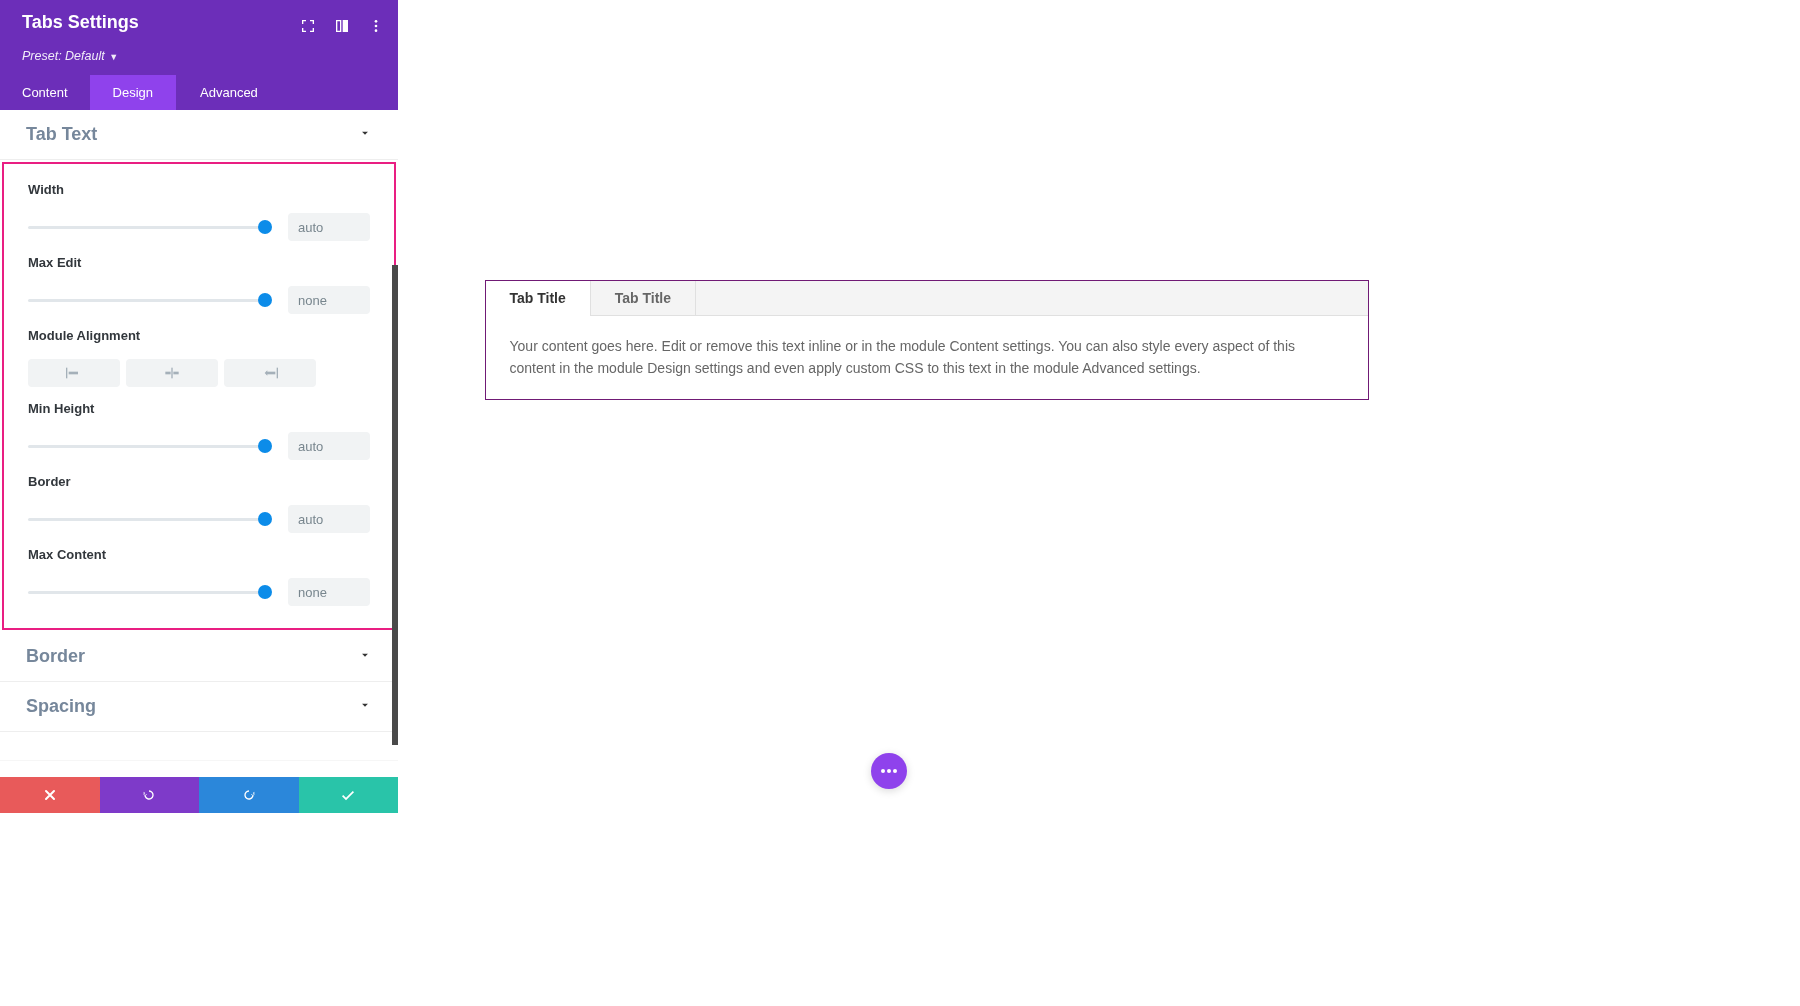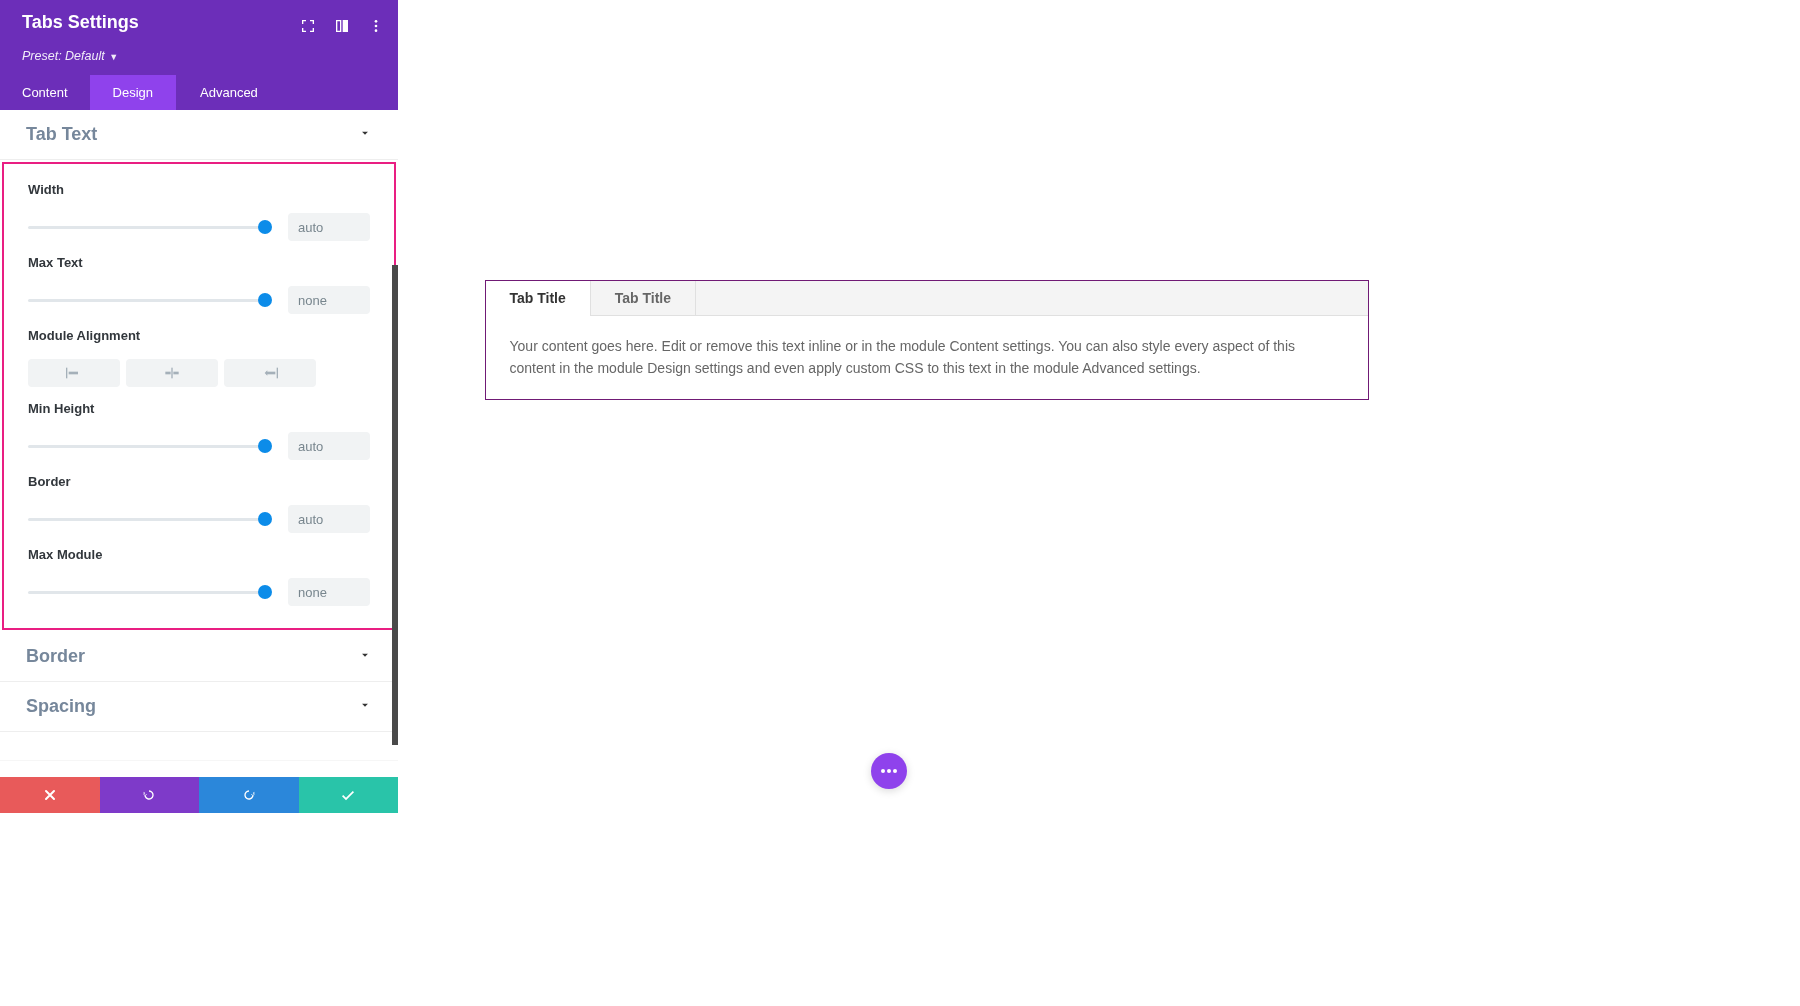--- a/index.html
+++ b/index.html
@@ -131,21 +131,21 @@
               <div class="slider-track-wrap">
                 <div class="slider-track">
                     <div class="slider-thumb"></div>
                   </div>
               </div>
               <input class="slider-input" value="auto" style="">
             </div>
           </div>
 
           <div class="control-group">
-            <span class="control-label">Max Text</span>
+            <span class="control-label">Max Edit</span>
             <div class="slider-row">
               <div class="slider-track-wrap">
                 <div class="slider-track">
                     <div class="slider-thumb"></div>
                   </div>
               </div>
               <input class="slider-input" value="none" style="">
             </div>
           </div>
 
@@ -194,21 +194,21 @@
               <div class="slider-track-wrap">
                 <div class="slider-track">
                     <div class="slider-thumb"></div>
                   </div>
               </div>
               <input class="slider-input" value="auto" style="">
             </div>
           </div>
 
           <div class="control-group">
-            <span class="control-label">Max Module</span>
+            <span class="control-label">Max Content</span>
             <div class="slider-row">
               <div class="slider-track-wrap">
                 <div class="slider-track">
                     <div class="slider-thumb"></div>
                   </div>
               </div>
               <input class="slider-input" value="none" style="">
             </div>
           </div>
 

